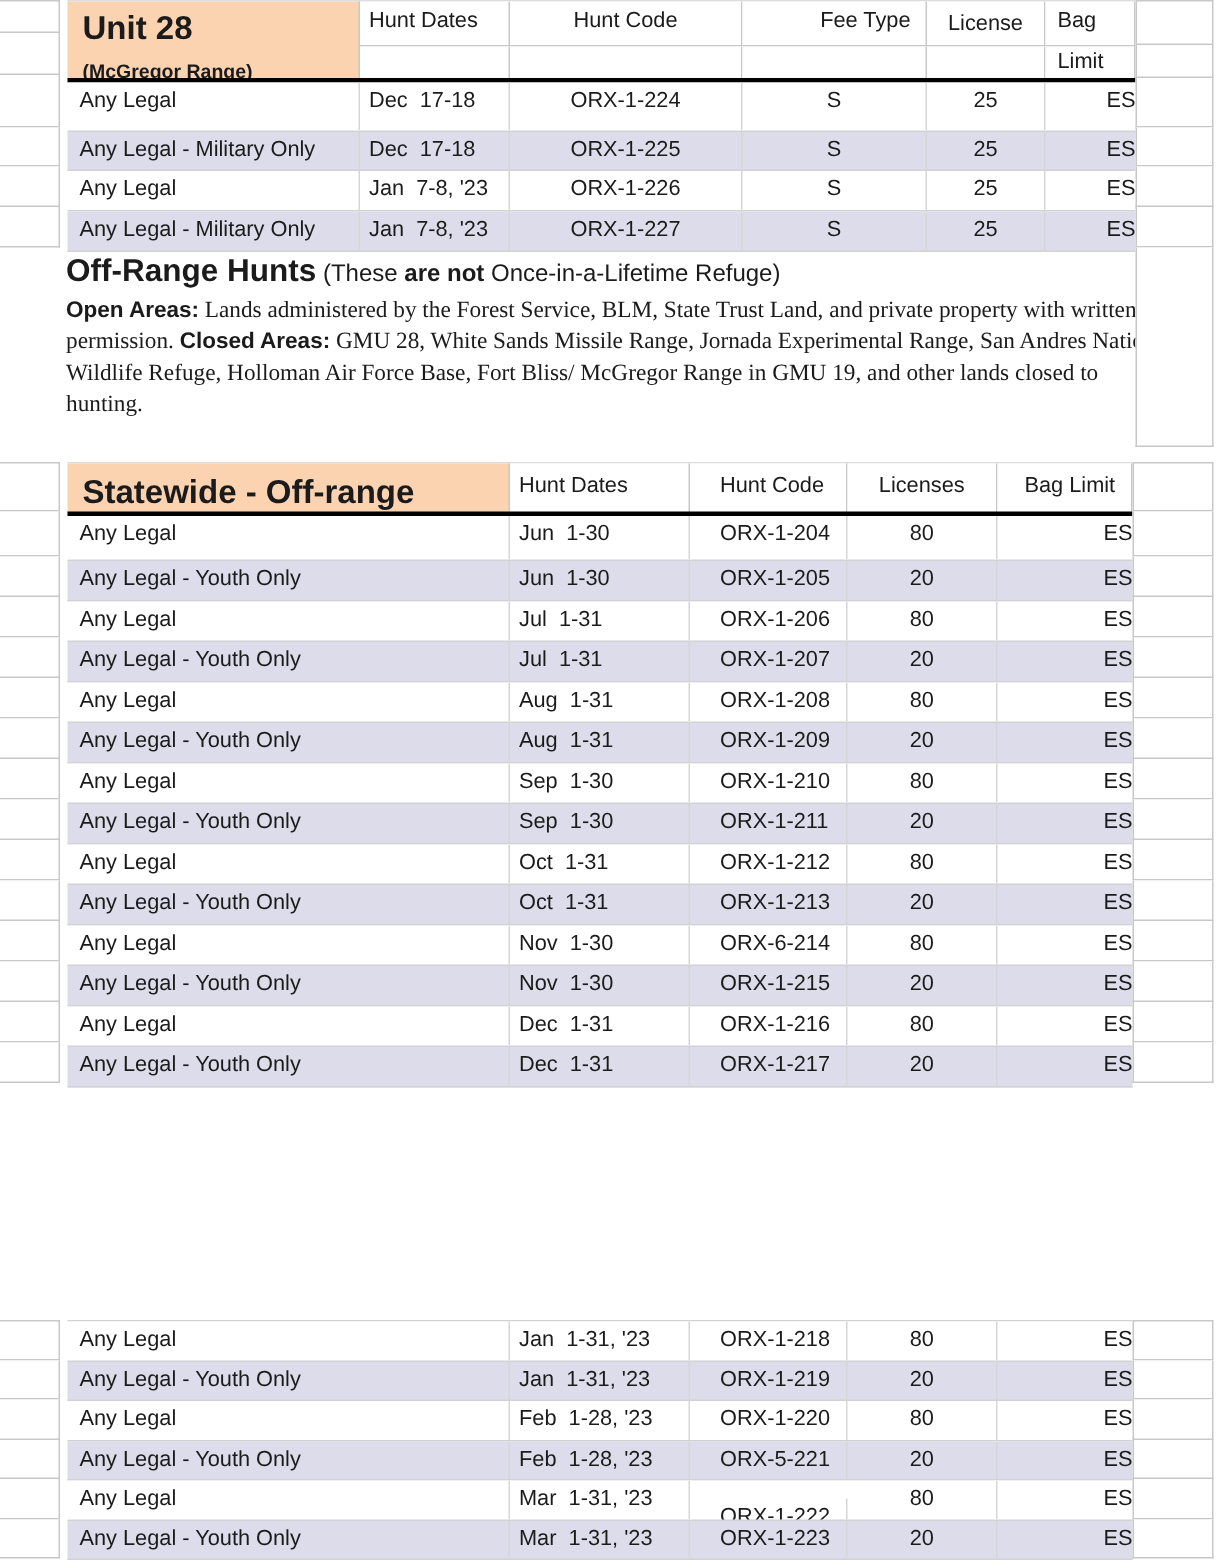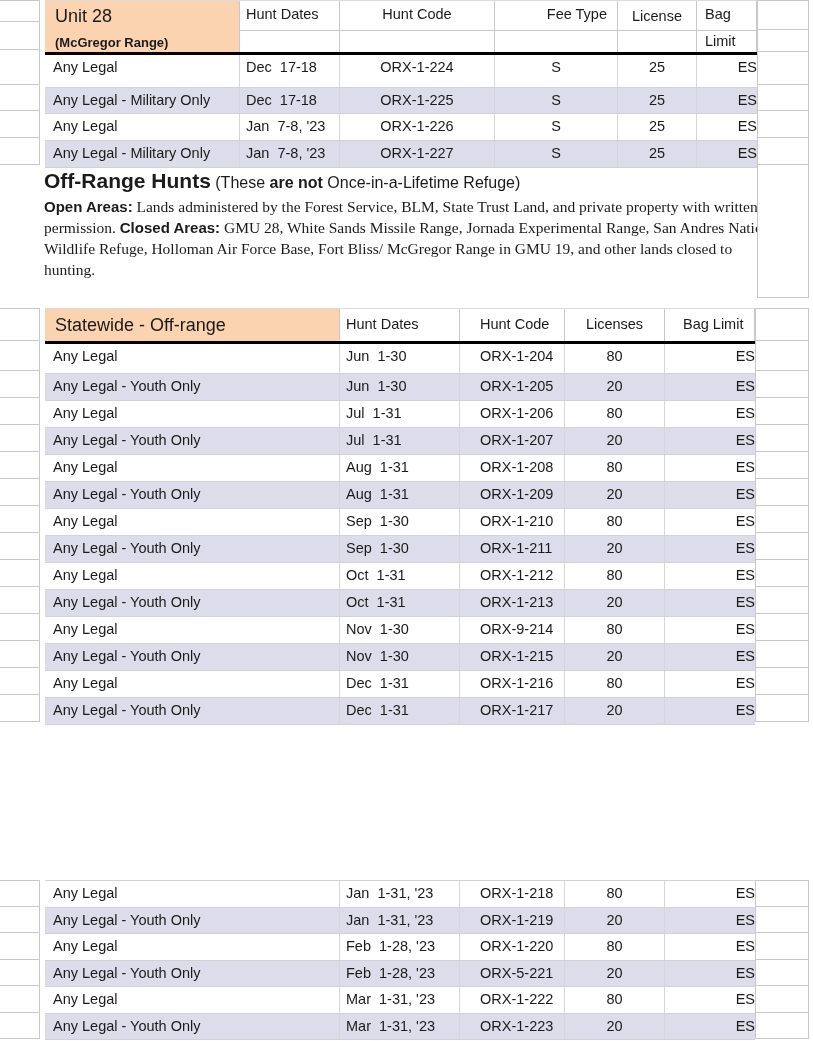--- a/index.html
+++ b/index.html
@@ -6,21 +6,21 @@
   .page{position:relative;width:813px;height:1041px;background:#ffffff;overflow:hidden;
         font-family:"Liberation Sans",sans-serif;color:#1b1b1b;}
   .abs{position:absolute;}
 
   
   .thead{position:absolute;box-sizing:border-box;border-top:1px solid #dcdcdc;background:#fff;}
   .hcell{position:absolute;box-sizing:border-box;border-right:1px solid #c8c8c8;
          font-size:14.5px;overflow:hidden;padding-top:5px;background:#fff;}
   .hcell.hb{border-bottom:1px solid #c8c8c8;}
   .orange{background:#fbd3b1;}
-  .t-title{font-size:18px;font-weight:normal;padding:5px 0 0 10px;}
+  .t-title{font-size:22px;font-weight:bold;padding:5px 0 0 10px;}
   .t-sub{font-size:13px;font-weight:bold;padding:8px 0 0 10px;}
 
   
   .rows{position:absolute;}
   .trow{display:flex;box-sizing:border-box;border-bottom:1px solid #d2d2d6;background:#fff;overflow:hidden;}
   .trow.shade{background:#dcdcea;}
   .tcell{box-sizing:border-box;flex:0 0 auto;font-size:14.5px;padding-top:4px;overflow:hidden;
          border-right:1px solid #d6d6da;height:100%;}
   .tcell.noR{border-right:none;text-align:right;}
   .ac{text-align:center;}
@@ -191,21 +191,21 @@
       <div class="trow shade" style="height: 27px;">
         <div class="tcell pl8" style="width: 295px;">Any Legal - Youth Only</div>
         <div class="tcell pl6 pre" style="width: 120px;">Oct  1-31</div>
         <div class="tcell pl20" style="width: 105px;"><span class="codewrap">ORX-1-213</span></div>
         <div class="tcell ac" style="width: 100px;">20</div>
         <div class="tcell pl18 noR" style="width: 90px;">ES</div>
       </div>
       <div class="trow" style="height: 27px;">
         <div class="tcell pl8" style="width: 295px;">Any Legal</div>
         <div class="tcell pl6 pre" style="width: 120px;">Nov  1-30</div>
-        <div class="tcell pl20" style="width: 105px;"><span class="codewrap">ORX-9-214</span></div>
+        <div class="tcell pl20" style="width: 105px;"><span class="codewrap">ORX-6-214</span></div>
         <div class="tcell ac" style="width: 100px;">80</div>
         <div class="tcell pl18 noR" style="width: 90px;">ES</div>
       </div>
       <div class="trow shade" style="height: 27px;">
         <div class="tcell pl8" style="width: 295px;">Any Legal - Youth Only</div>
         <div class="tcell pl6 pre" style="width: 120px;">Nov  1-30</div>
         <div class="tcell pl20" style="width: 105px;"><span class="codewrap">ORX-1-215</span></div>
         <div class="tcell ac" style="width: 100px;">20</div>
         <div class="tcell pl18 noR" style="width: 90px;">ES</div>
       </div>
@@ -250,21 +250,21 @@
       <div class="trow shade" style="height: 26.5px;">
         <div class="tcell pl8" style="width: 295px;">Any Legal - Youth Only</div>
         <div class="tcell pl6 pre" style="width: 120px;">Feb  1-28, '23</div>
         <div class="tcell pl20" style="width: 105px;"><span class="codewrap">ORX-5-221</span></div>
         <div class="tcell ac" style="width: 100px;">20</div>
         <div class="tcell pl18 noR" style="width: 90px;">ES</div>
       </div>
       <div class="trow" style="height: 26.5px;">
         <div class="tcell pl8" style="width: 295px;">Any Legal</div>
         <div class="tcell pl6 pre" style="width: 120px;">Mar  1-31, '23</div>
-        <div class="tcell pl20" style="width: 105px;"><span class="codewrap">ORX-1-222</span></div>
+        <div class="tcell pl20" style="width: 105px; margin-top: 12px;"><span class="codewrap">ORX-1-222</span></div>
         <div class="tcell ac" style="width: 100px;">80</div>
         <div class="tcell pl18 noR" style="width: 90px;">ES</div>
       </div>
       <div class="trow shade" style="height: 26.5px;">
         <div class="tcell pl8" style="width: 295px;">Any Legal - Youth Only</div>
         <div class="tcell pl6 pre" style="width: 120px;">Mar  1-31, '23</div>
         <div class="tcell pl20" style="width: 105px;"><span class="codewrap">ORX-1-223</span></div>
         <div class="tcell ac" style="width: 100px;">20</div>
         <div class="tcell pl18 noR" style="width: 90px;">ES</div>
       </div>

